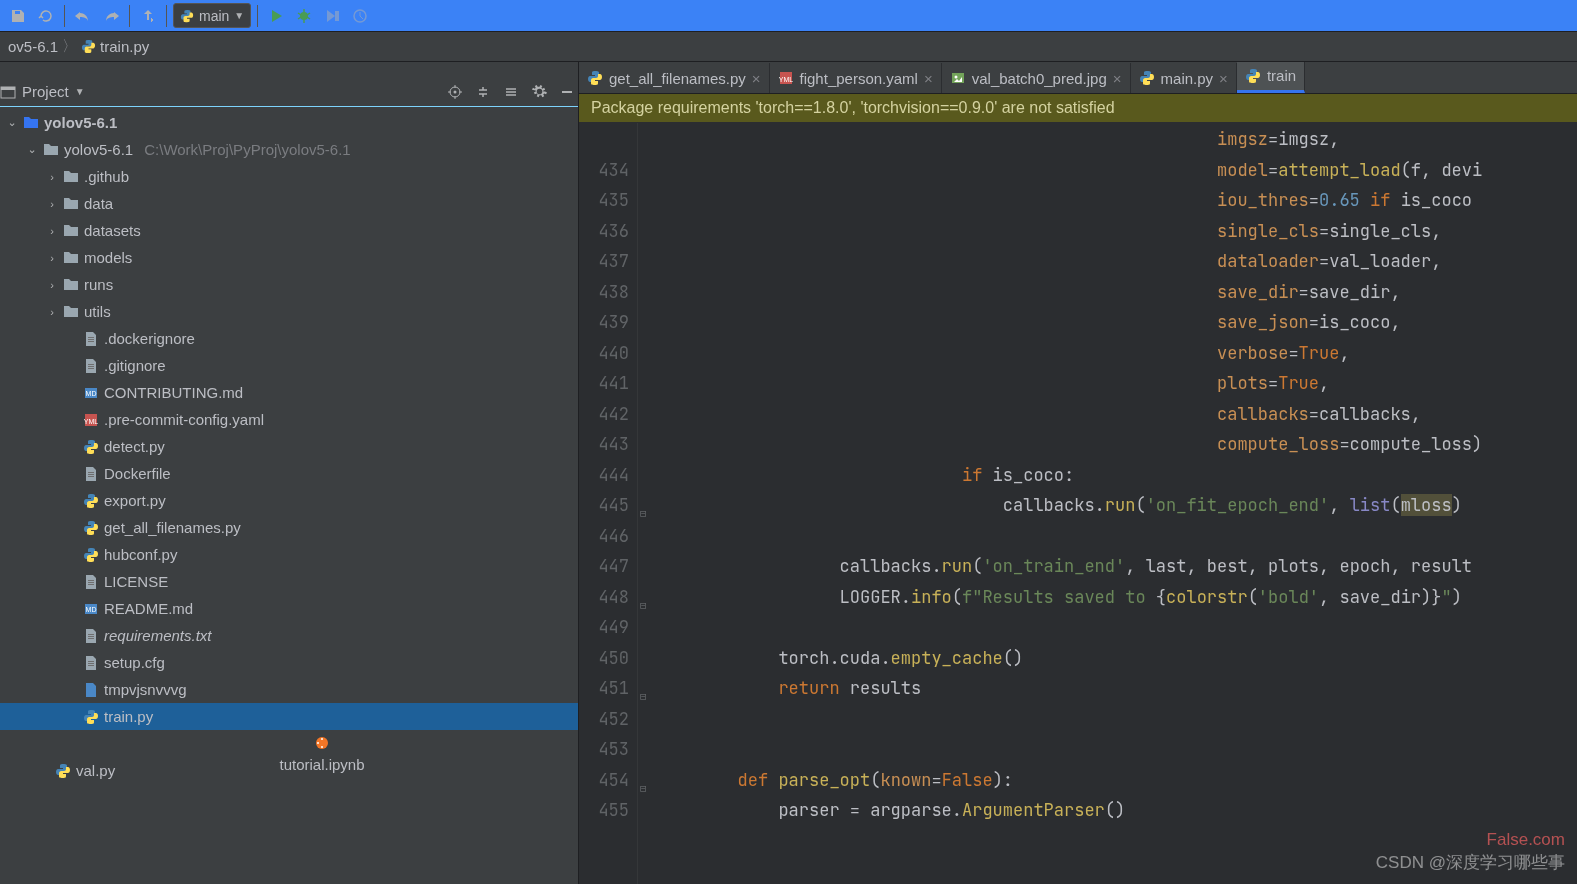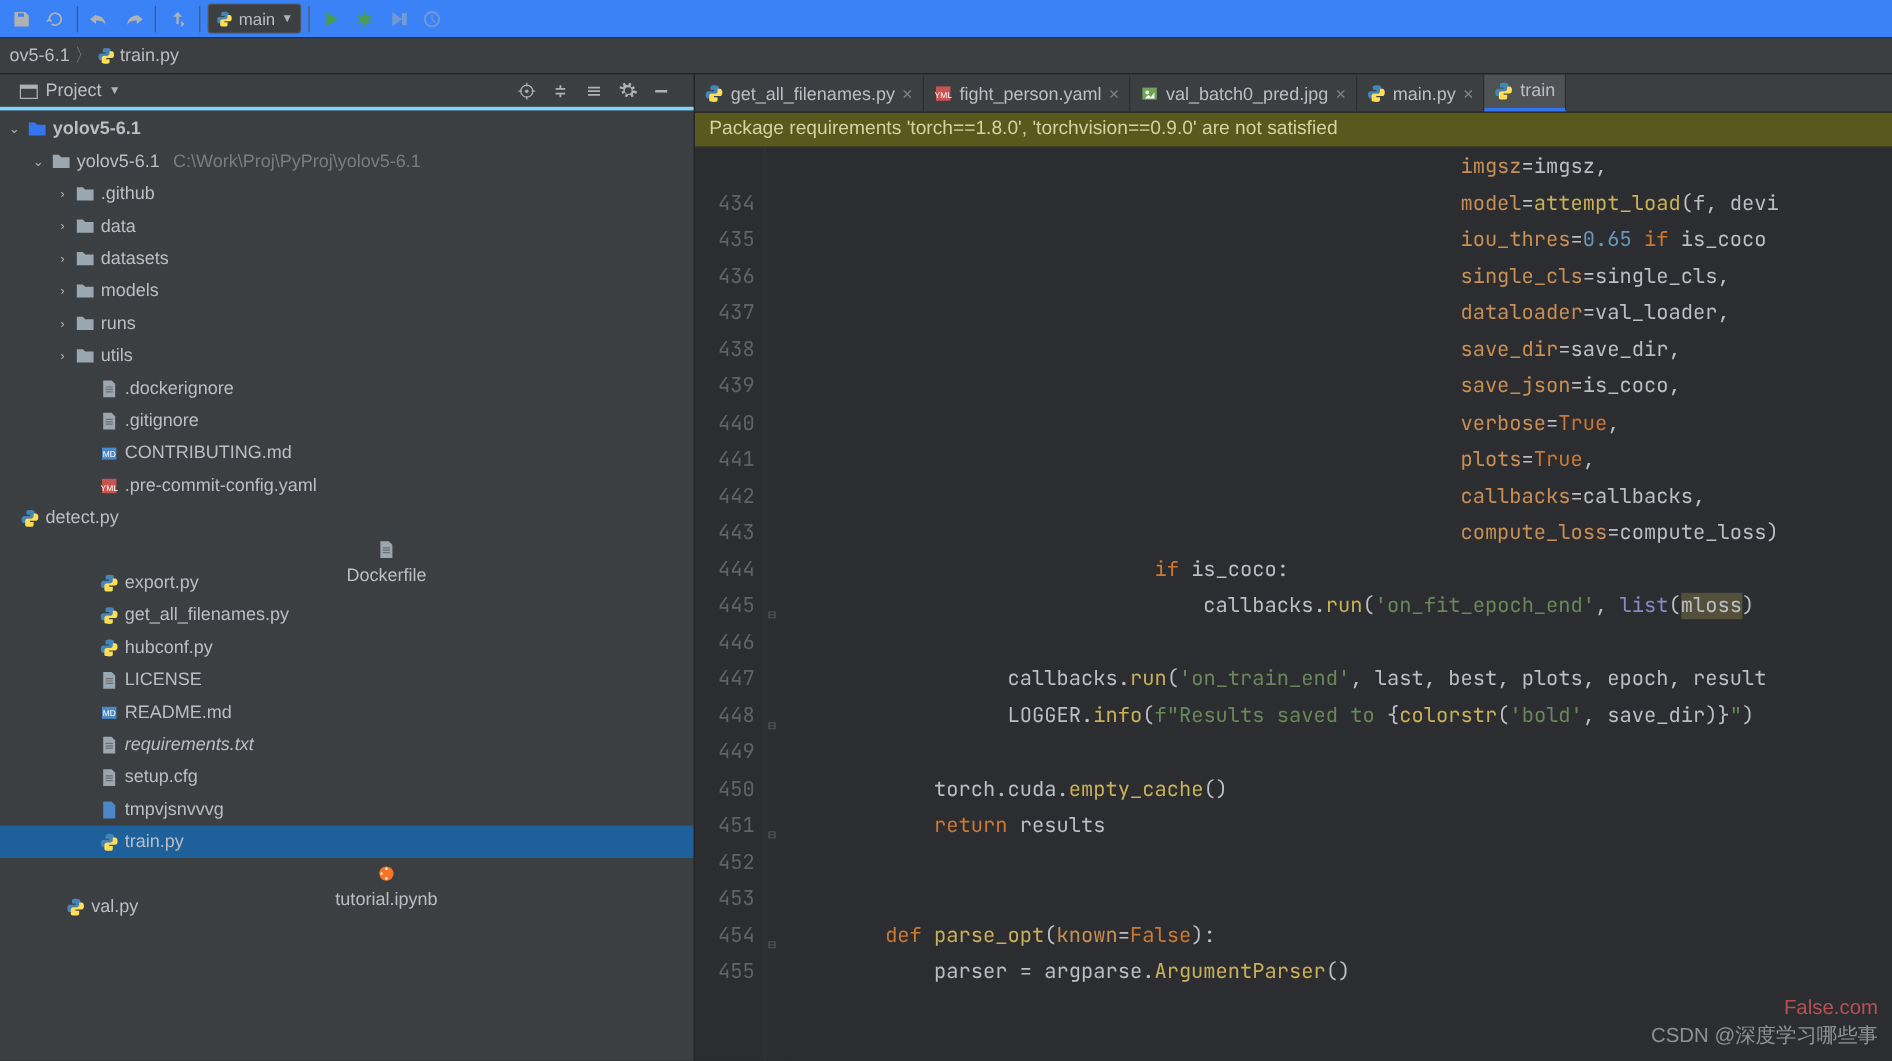--- a/index.html
+++ b/index.html
@@ -6,21 +6,21 @@
 body { font-family:"Segoe UI",Arial,sans-serif; background:#2b2d30; color:#bcbec4; overflow:hidden; width:1577px; height:884px; font-size:14px; }
 .toolbar { height:32px; background:#3b82f6; border-bottom:1px solid #1e1f22; display:flex; align-items:center; padding:0 6px; gap:4px; }
 .tb-ico { width:24px; height:24px; display:flex; align-items:center; justify-content:center; cursor:pointer; color:#afb1b3; border-radius:3px; }
 .tb-sep { width:1px; height:22px; background:#555; margin:0 2px; }
 .run-combo { display:flex; align-items:center; height:25px; background:#3c3f41; border:1px solid #555; border-radius:3px; padding:0 6px; gap:5px; cursor:pointer; }
 .run-combo svg.py { width:14px; height:14px; }
 .breadcrumb { height:30px; background:#3c3f41; border-bottom:1px solid #1e1f22; display:flex; align-items:center; padding:0 8px; gap:4px; font-size:15px; color:#bcbec4; }
 .breadcrumb .chev { color:#7f8085; }
 .main { display:flex; height:calc(884px - 62px); }
 .project-pane { width:579px; background:#3c3f41; border-right:1px solid #1e1f22; display:flex; flex-direction:column; }
-.proj-header { height:30px; border-bottom:3px solid #7dd3fc; display:flex; align-items:center; padding:0 16px; gap:6px; }
+.proj-header { height:30px; border-bottom:1px solid #7dd3fc; display:flex; align-items:center; padding:0 0; gap:6px;margin-top:15px; }
 .proj-header .title { font-size:15px; color:#bcbec4; }
 .proj-header .spacer { flex:1; }
 .proj-header .hdr-ico { width:22px; height:22px; display:flex; align-items:center; justify-content:center; cursor:pointer; color:#afb1b3; }
 .tree { flex:1; overflow:auto; font-size:15px; padding-top:2px; }
 .node { height:27px; display:flex; align-items:center; gap:5px; cursor:pointer; white-space:nowrap; }
 .node.sel { background:#1e6099; color:#fff; }
 .node .arrow { width:12px; text-align:center; color:#afb1b3; font-size:11px; }
 .node .ico { width:16px; height:16px; flex-shrink:0; }
 .node .label { color:#bcbec4; }
 .node .label.bold { font-weight:bold; }
@@ -272,31 +272,31 @@
         <div class="node" style="padding-left: 66px;">
           <span class="arrow"></span>
           <span class="ico">
             <svg width="16" height="16" viewBox="0 0 16 16">
               <rect x="2" y="2" width="12" height="12" fill="#c75450"></rect>
               <text x="8" y="12" font-size="7" fill="#fff" text-anchor="middle" font-family="Arial">YML</text>
             </svg>
           </span>
           <span class="label">.pre-commit-config.yaml</span>
         </div>
-        <div class="node" style="">
+        <div class="node" style="padding-left: 66px;">
           <span class="arrow"></span>
           <span class="ico">
             <svg width="16" height="16" viewBox="0 0 16 16">
               <path fill="#4584b6" d="M8 1c-3 0-3 1-3 2v2h3v1H3c-1 0-2 1-2 3s1 3 2 3h2v-2c0-1 1-2 2-2h3c1 0 2-1 2-2V3c0-1 0-2-4-2z"></path>
               <path fill="#ffde57" d="M8 15c3 0 3-1 3-2v-2H8v-1h5c1 0 2-1 2-3s-1-3-2-3h-2v2c0 1-1 2-2 2H6c-1 0-2 1-2 2v3c0 1 0 2 4 2z"></path>
             </svg>
           </span>
           <span class="label">detect.py</span>
         </div>
-        <div class="node" style="padding-left: 66px; flex-direction: column;">
+        <div class="node" style="padding-left: 66px;">
           <span class="arrow"></span>
           <span class="ico">
             <svg width="16" height="16" viewBox="0 0 16 16">
               <path fill="#9aa7b0" d="M3 1h7l3 3v11H3V1z"></path>
               <path fill="#6e6e6e" d="M5 6h6v1H5zm0 2h6v1H5zm0 2h6v1H5z"></path>
             </svg>
           </span>
           <span class="label">Dockerfile</span>
         </div>
         <div class="node" style="padding-left: 66px;">

